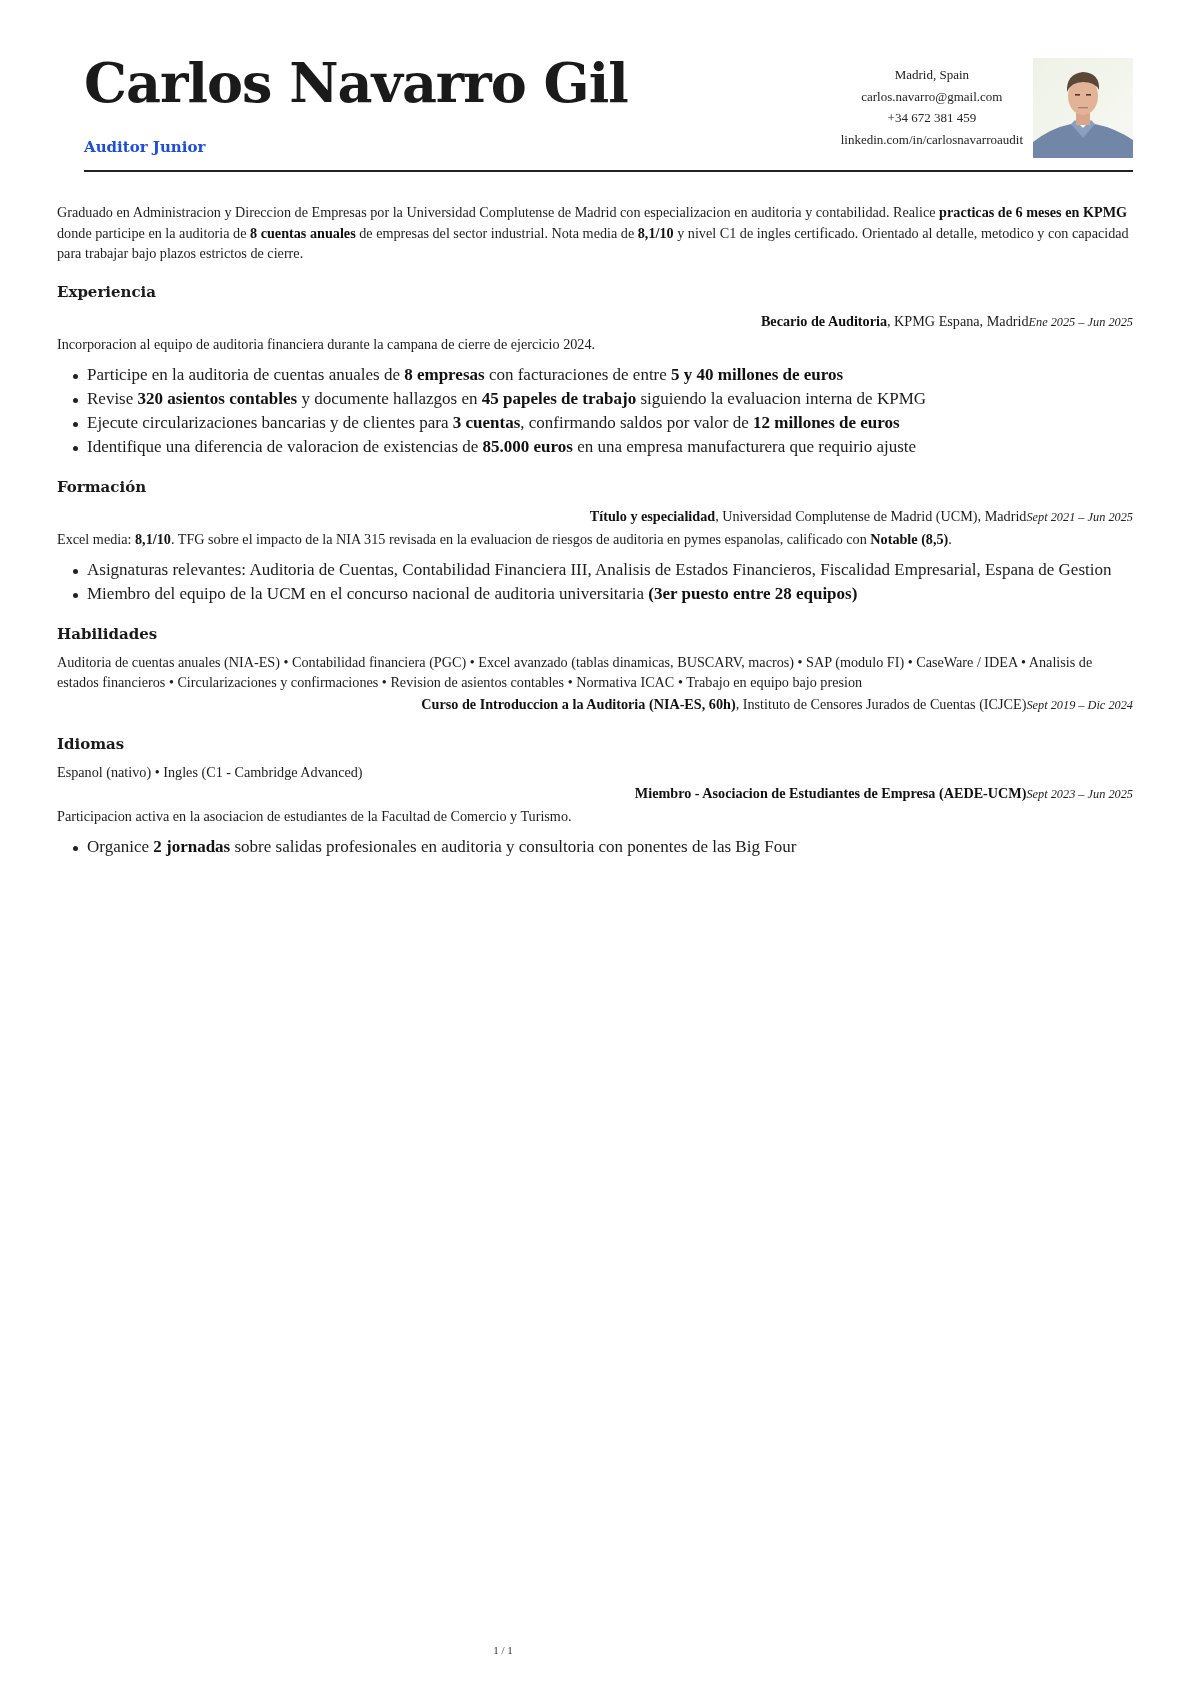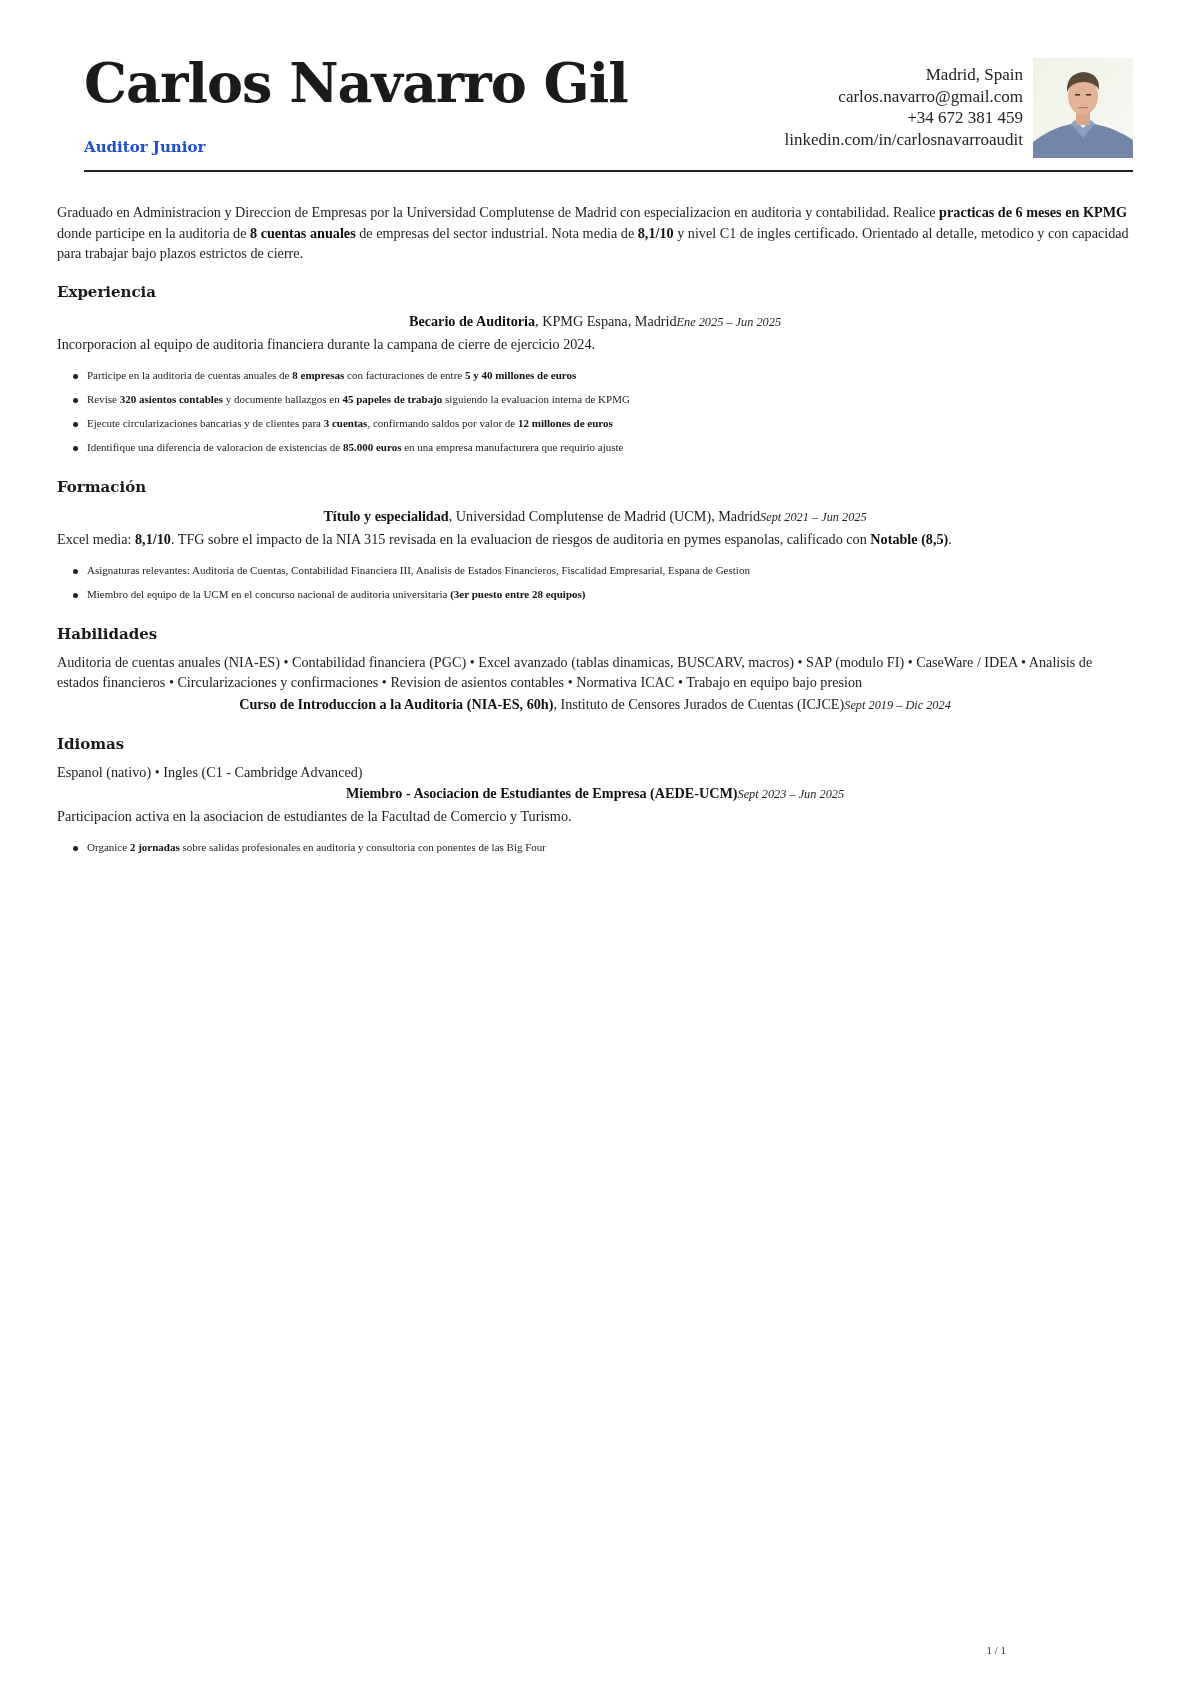--- a/index.html
+++ b/index.html
@@ -15,55 +15,55 @@
   .name {
     position: absolute; left: 0; top: 56px; margin: 0;
     font-family: "DejaVu Serif", serif; font-weight: bold;
     font-size: 54px; letter-spacing: -1px; line-height: 1; color: #1a1a1a;
   }
   .role {
     position: absolute; left: 0; top: 138px;
     font-family: "DejaVu Serif", serif; font-weight: bold; font-size: 15px; color: #1d4ed8;
   }
   .contact {
-    position: absolute; right: 110px; top: 64px; text-align: right;
-    font-size: 17px; line-height: 21.5px; color: #222;
+    position: absolute; right: 110px; top: 64px; text-align: center;
+    font-size: 13px; line-height: 21.5px; color: #222;
   }
   .contact div { white-space: nowrap; }
   .photo {
     position: absolute; right: 0; top: 58px; width: 100px; height: 100px;
     overflow: hidden; background: #f2f4ee;
   }
   .rule { position: absolute; left: 0; right: 0; top: 170px; height: 2px; background: #222; }
 
   
   .summary {
     margin-top: 8px; font-size: 14.2px; line-height: 20.5px; color: #1e1e1e;
   }
   b { font-weight: bold; color: #111; }
 
   .section-title {
     font-family: "DejaVu Serif", serif; font-weight: bold; font-size: 15px;
     margin: 19px 0 9px 0; color: #1a1a1a;
   }
-  .entry-head { display: flex; justify-content: center; align-items: baseline;
+  .entry-head { display: flex; justify-content: flex-end; align-items: baseline;
     font-size: 14.2px; line-height: 22px; }
   .entry-date { font-style: italic; font-size: 12.3px; color: #222; white-space: nowrap; }
   .entry-desc { font-size: 14.2px; line-height: 22px; }
   ul.bullets { margin: 8px 0 0 0; padding-left: 30px; list-style: none; }
-  ul.bullets li { position: relative; font-size: 11px; line-height: 24px; }
+  ul.bullets li { position: relative; font-size: 17px; line-height: 24px; }
   ul.bullets li::before {
     content: ""; position: absolute; left: -14px; top: 11px;
     width: 5px; height: 5px; border-radius: 50%; background: #222;
   }
   .inline-text { font-size: 14.2px; line-height: 20.5px; }
 
   .footer {
     position: absolute; left: 0; width: 1006px; top: 1644px;
-    text-align: right; font-size: 11px; color: #333;
+    text-align: center; font-size: 11px; color: #333;
   }
 </style>
 </head>
 <body>
 
 <div class="page">
 
   <div class="header">
     <h1 class="name">Carlos Navarro Gil</h1>
     <div class="role">Auditor Junior</div>

